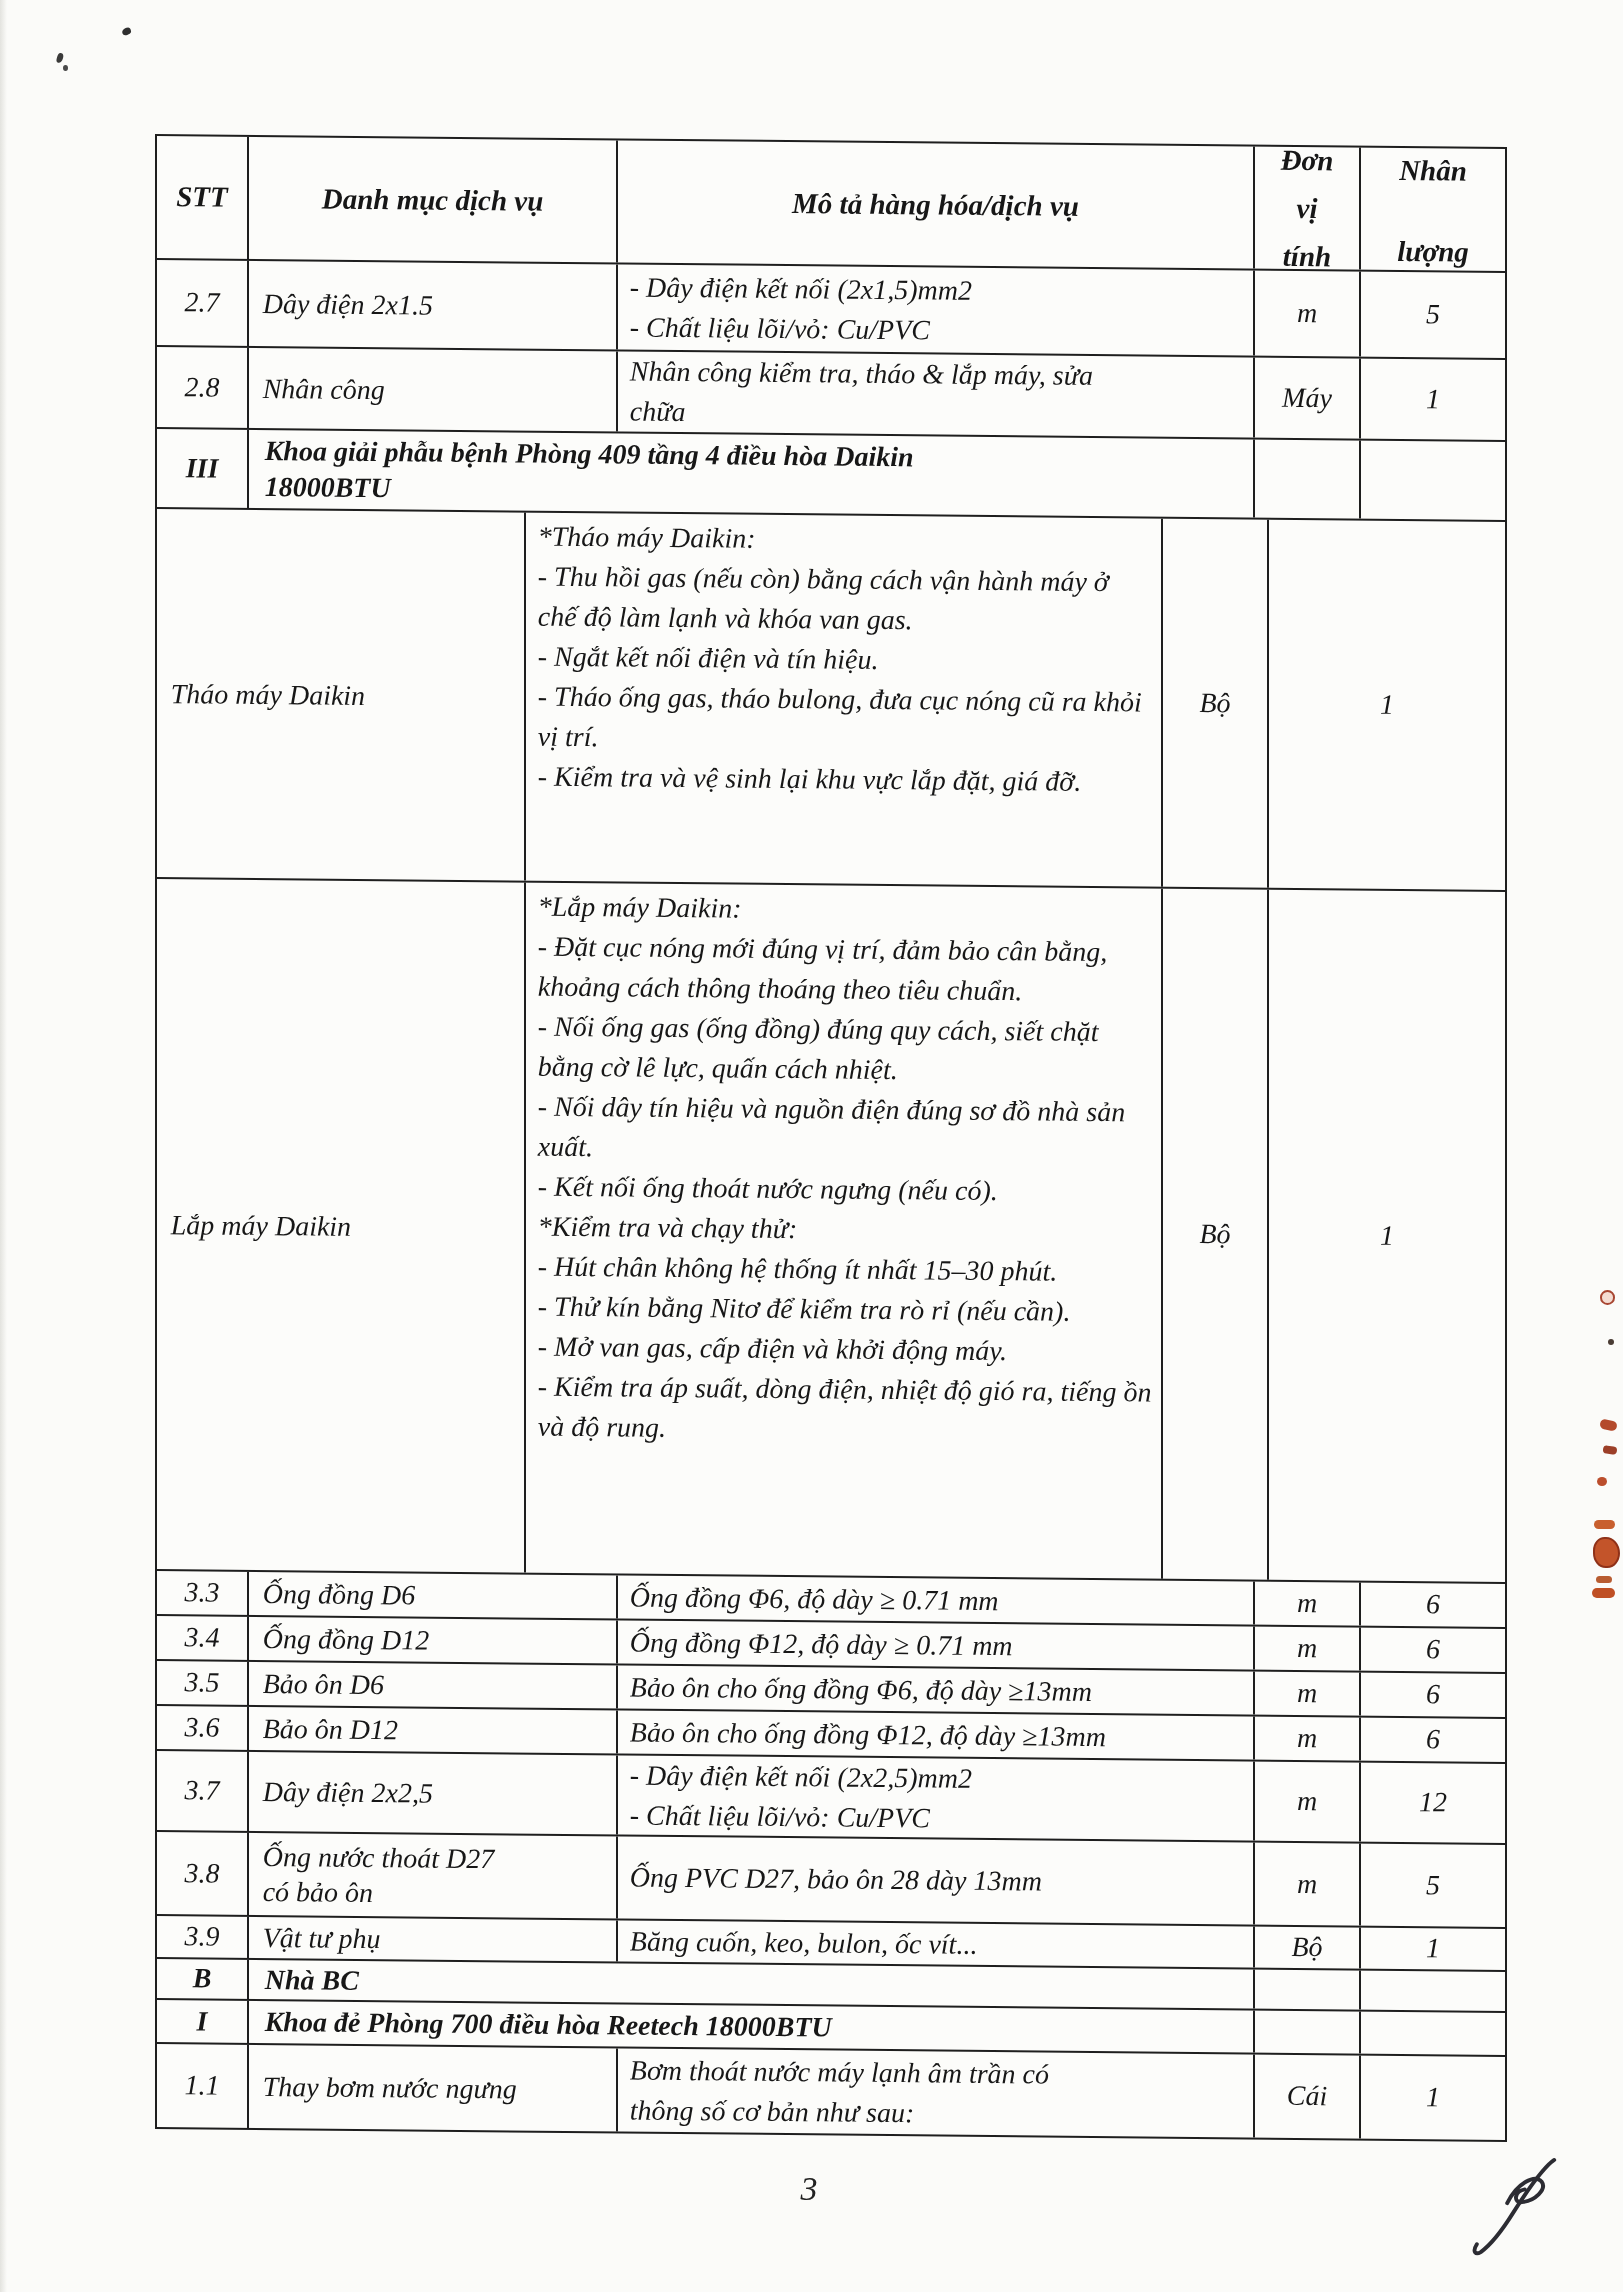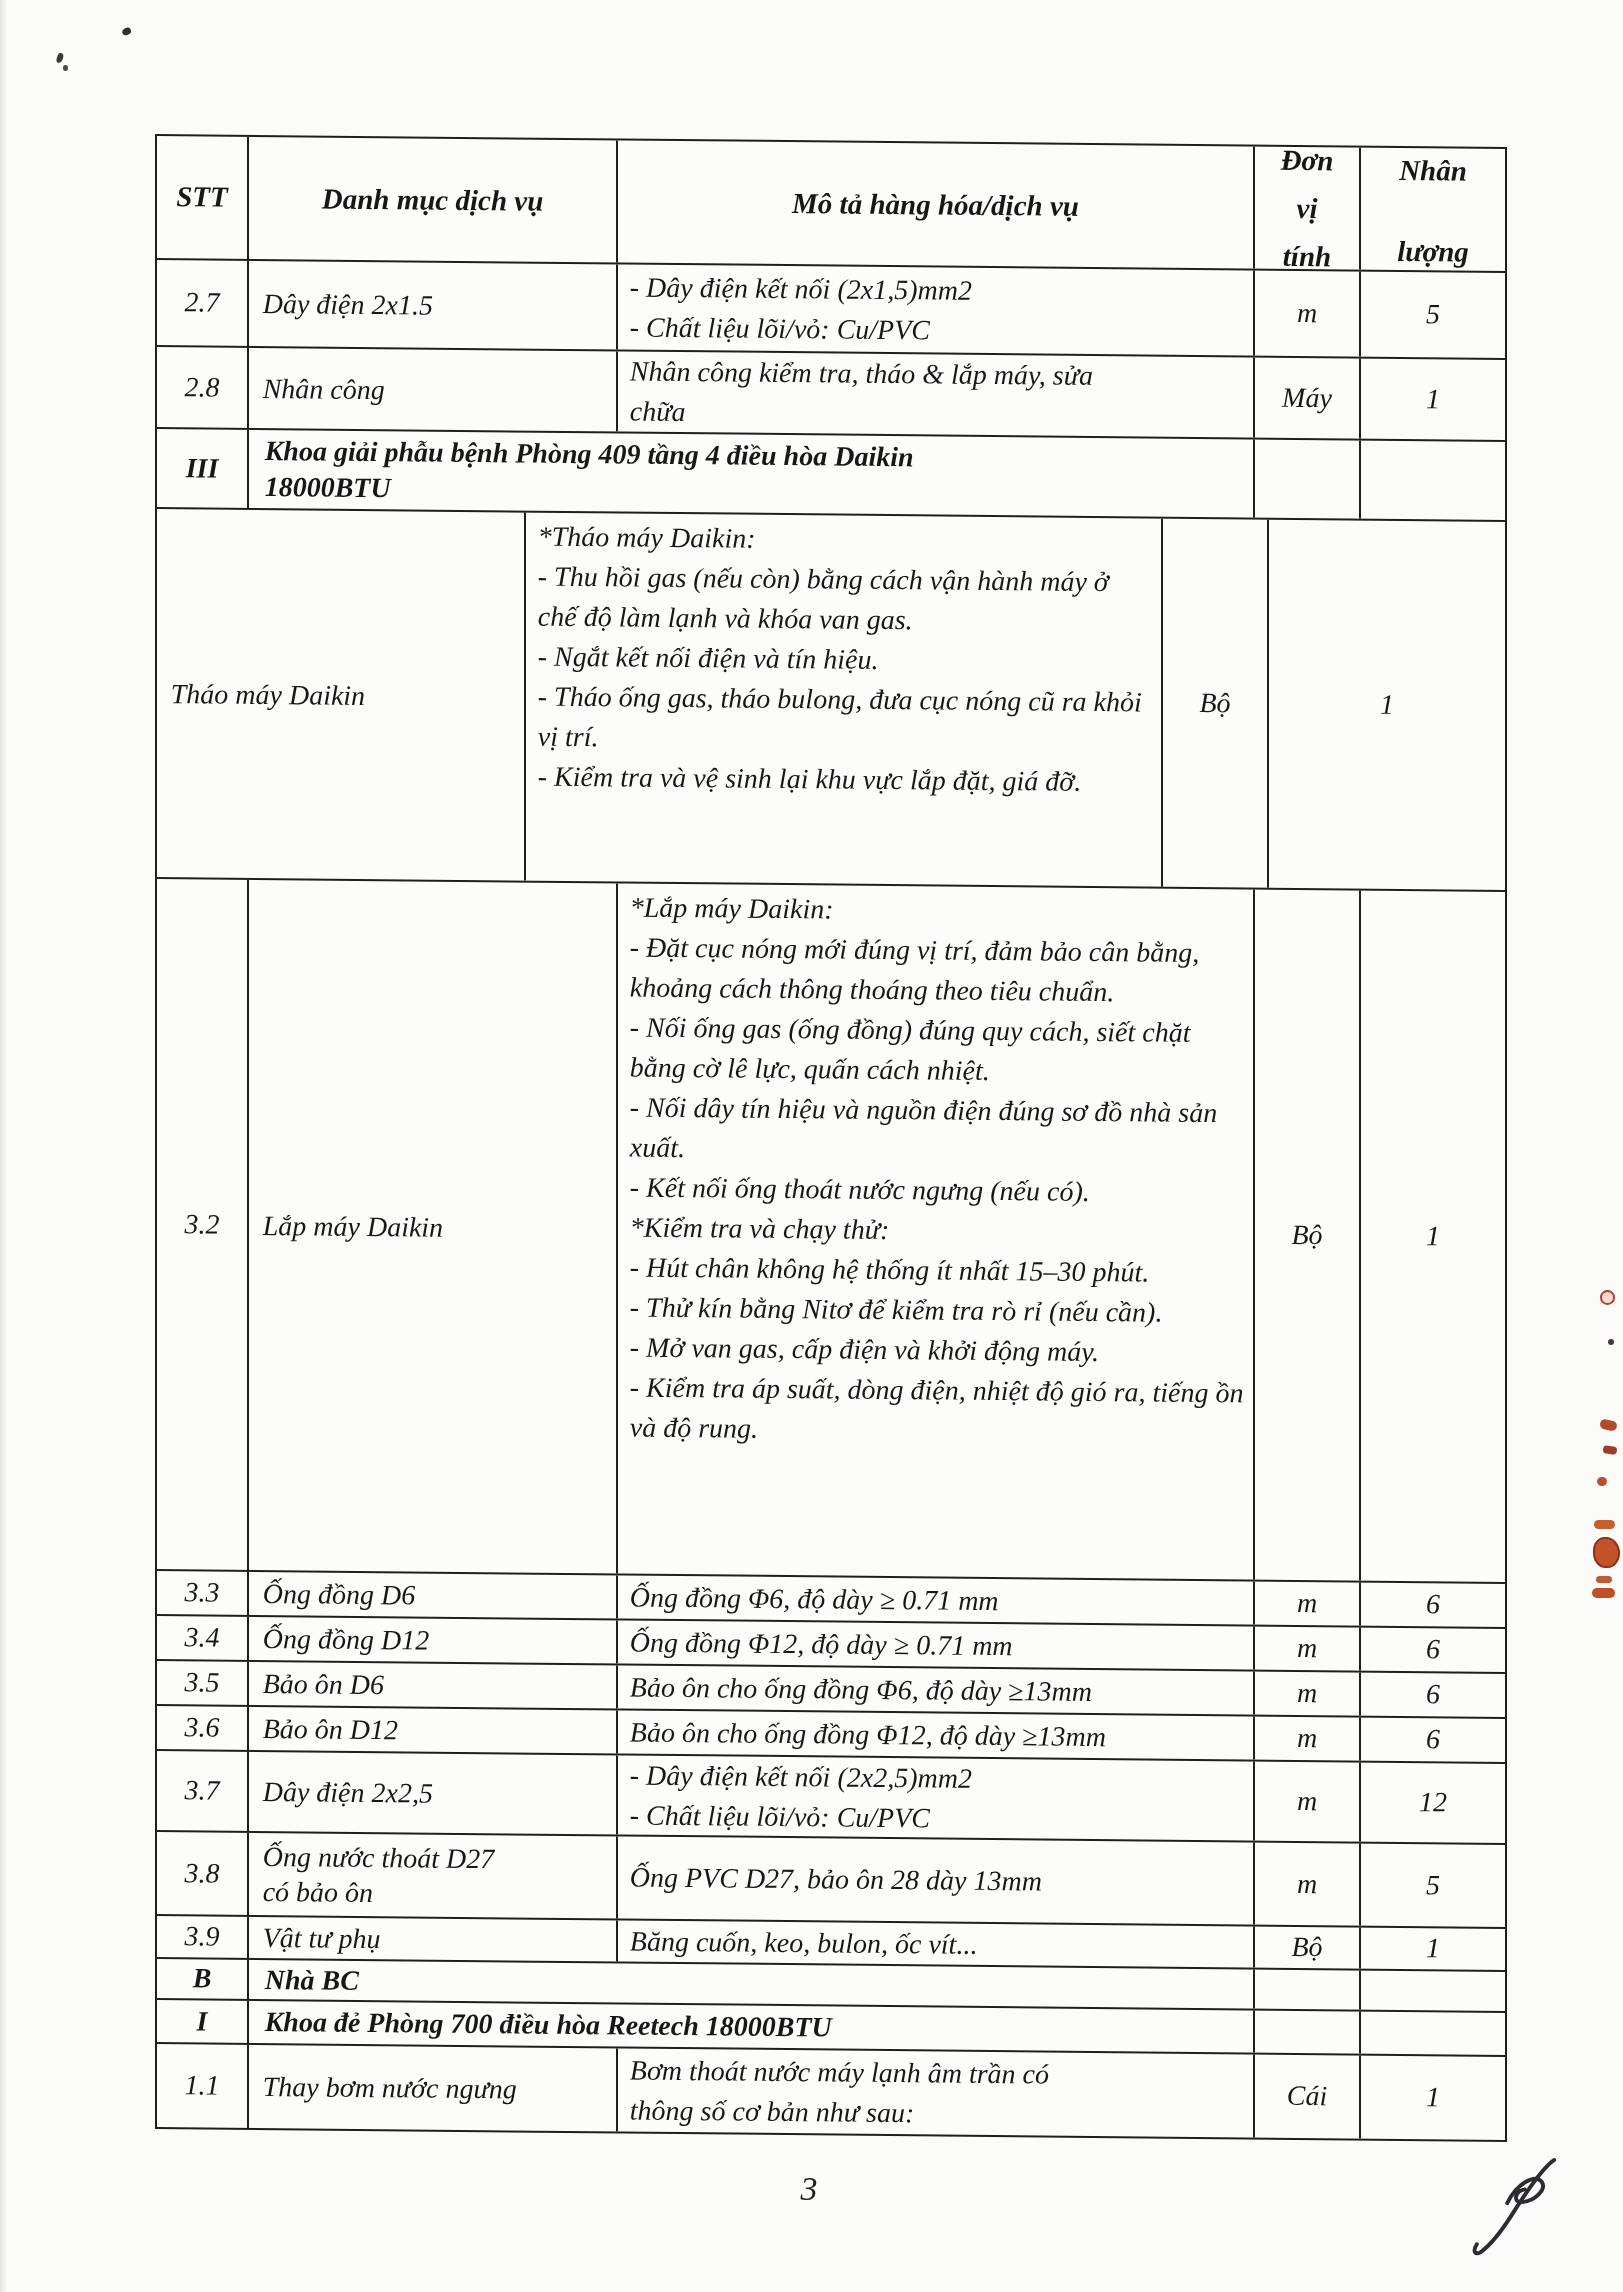--- a/index.html
+++ b/index.html
@@ -187,23 +187,20 @@
         </div>
       <div class="c unit">
           <span class="t">Bộ</span>
         </div>
       <div class="c qty">
           <span class="t">1</span>
         </div>
     </div>
 
     <div class="row tall" style="height:692px">
-      <div class="c stt">
-          <span class="t">3.2</span>
-        </div>
       <div class="c cat">
           <span class="t">Lắp máy Daikin</span>
         </div>
       <div class="c desc">
           <span class="t">*Lắp máy Daikin:
 - Đặt cục nóng mới đúng vị trí, đảm bảo cân bằng, khoảng cách thông thoáng theo tiêu chuẩn.
 - Nối ống gas (ống đồng) đúng quy cách, siết chặt bằng cờ lê lực, quấn cách nhiệt.
 - Nối dây tín hiệu và nguồn điện đúng sơ đồ nhà sản xuất.
 - Kết nối ống thoát nước ngưng (nếu có).
 *Kiểm tra và chạy thử:

